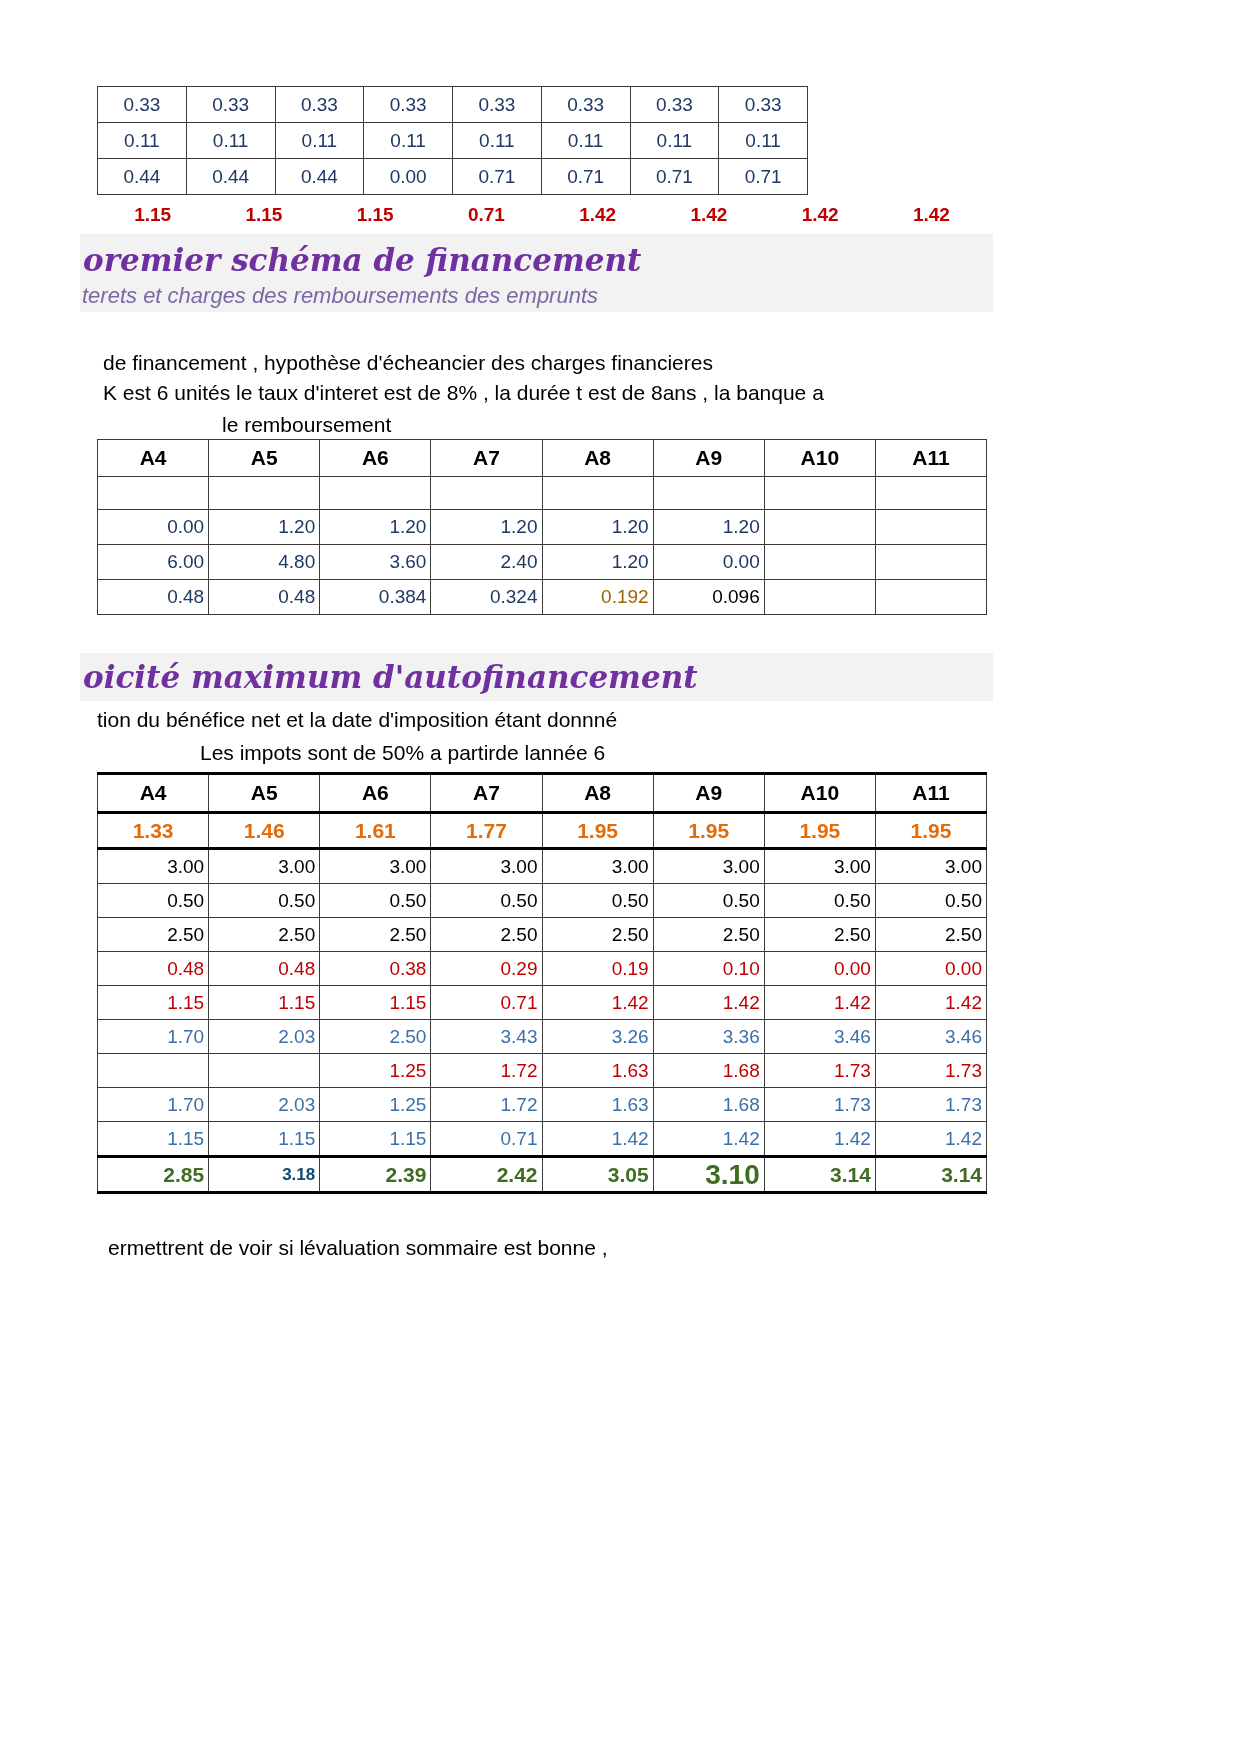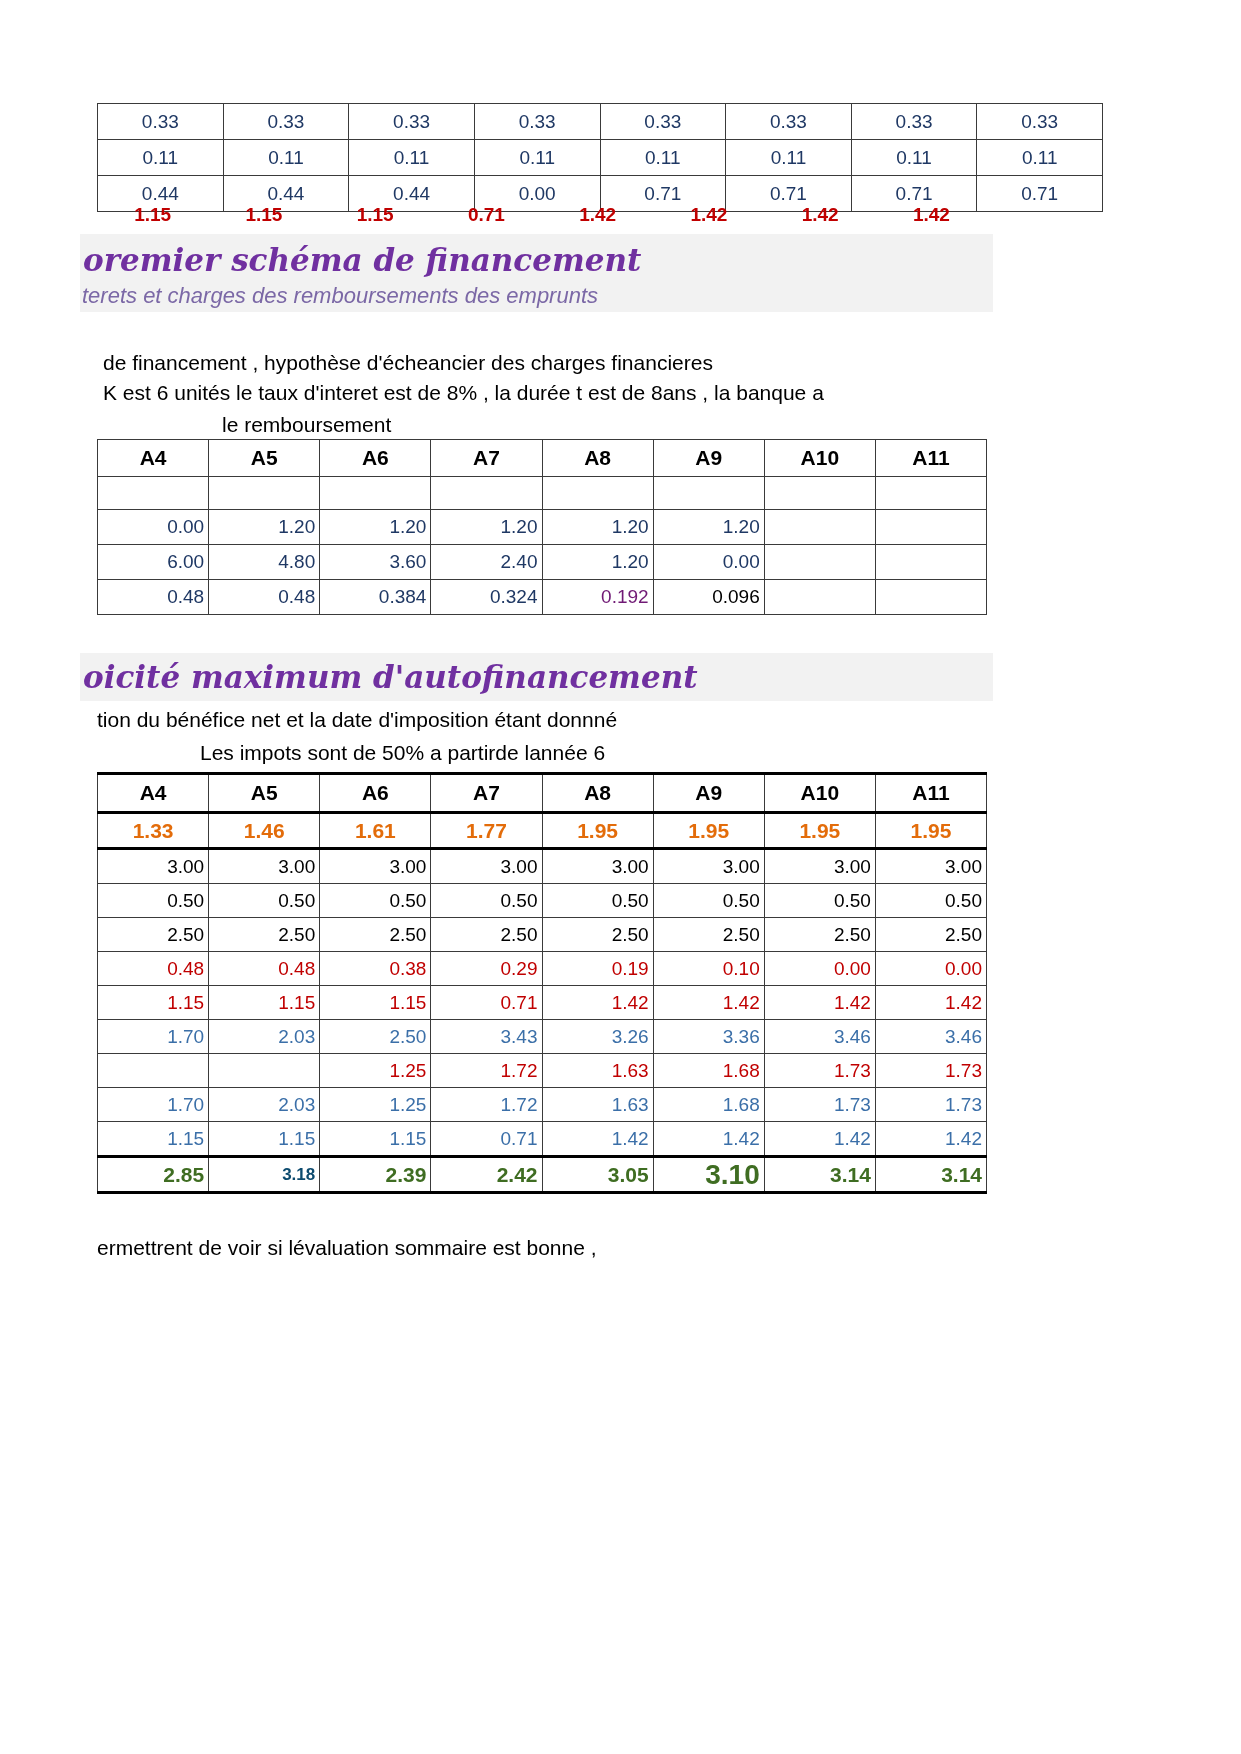--- a/index.html
+++ b/index.html
@@ -40,22 +40,22 @@
   }
   table.grid td.num {
     text-align: right;
     padding-right: 4px;
   }
 
   
   #top-table {
     position: absolute;
     left: 97px;
-    top: 103px;
-    width: 1006px;
+    top: 86px;
+    width: 711px;
   }
   #top-table td { height: 35px; }
 
   .redrow {
     font-weight: bold;
     color: #c00000;
     font-size: 19px;
     text-align: center;
   }
   .redrow td {
@@ -253,21 +253,21 @@
           <td class="num" style="color: rgb(31, 56, 100);">1.20</td>
           <td class="num" style="color: rgb(31, 56, 100);">0.00</td>
           <td class="num" style="color: rgb(31, 56, 100);">&nbsp;</td>
           <td class="num" style="color: rgb(31, 56, 100);">&nbsp;</td>
         </tr>
         <tr>
           <td class="num" style="color: rgb(31, 56, 100);">0.48</td>
           <td class="num" style="color: rgb(31, 56, 100);">0.48</td>
           <td class="num" style="color: rgb(31, 56, 100);">0.384</td>
           <td class="num" style="color: rgb(31, 56, 100);">0.324</td>
-          <td class="num" style="color: #701a75;">0.192</td>
+          <td class="num" style="color: #a16207;">0.192</td>
           <td class="num" style="color: #000000; text-align: right;">0.096</td>
           <td class="num" style="color: rgb(31, 56, 100);">&nbsp;</td>
           <td class="num" style="color: rgb(31, 56, 100);">&nbsp;</td>
         </tr>
       </tbody>
   </table>
 
   <div class="heading-band" style="top:653px; height:48px; padding:4px 0 2px 16px; box-sizing:border-box;">
     <div class="heading-title">oicité maximum d'autofinancement</div>
   </div>
@@ -395,15 +395,15 @@
           <td class="num" style="color: rgb(63, 109, 34); font-weight: bold; font-size: 21px;">2.39</td>
           <td class="num" style="color: rgb(63, 109, 34); font-weight: bold; font-size: 21px;">2.42</td>
           <td class="num" style="color: rgb(63, 109, 34); font-weight: bold; font-size: 21px;">3.05</td>
           <td class="num" style="color: rgb(63, 109, 34); font-weight: bold; font-size: 28px;">3.10</td>
           <td class="num" style="color: rgb(63, 109, 34); font-weight: bold; font-size: 21px;">3.14</td>
           <td class="num" style="color: rgb(63, 109, 34); font-weight: bold; font-size: 21px;">3.14</td>
         </tr>
       </tbody>
   </table>
 
-  <div class="para" style="left:97px; top:1233px;">ermettrent de voir si lévaluation sommaire est bonne ,</div>
+  <div class="para" style="left:108px; top:1233px;">ermettrent de voir si lévaluation sommaire est bonne ,</div>
 
 </div>
 
 </body></html>

